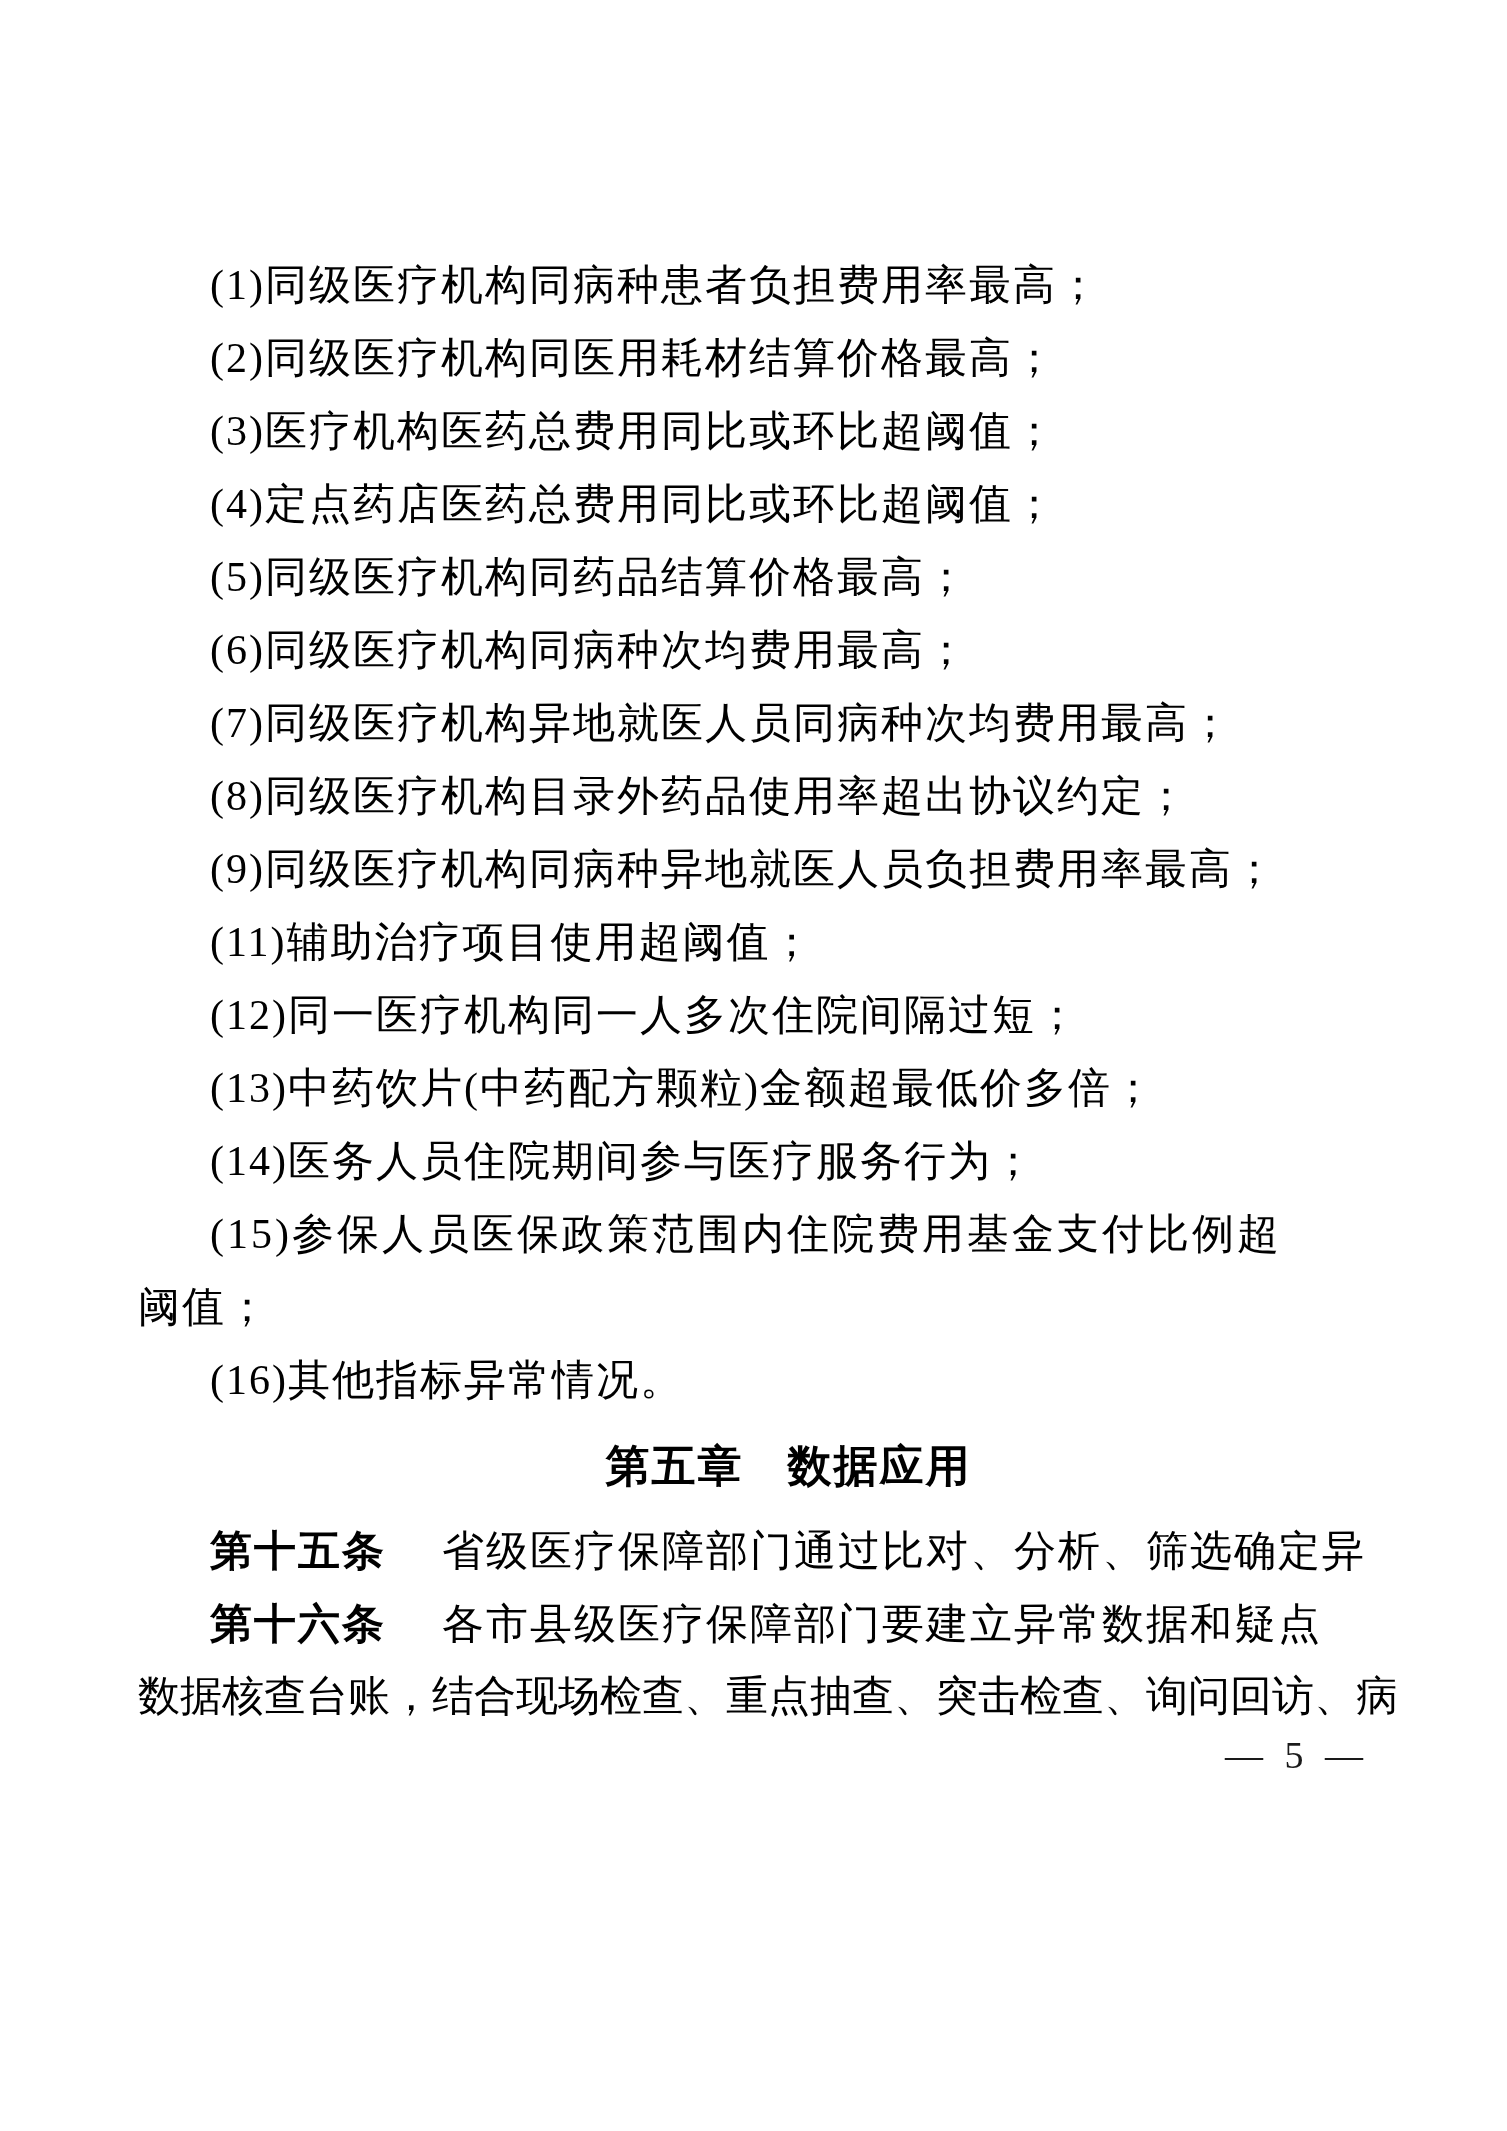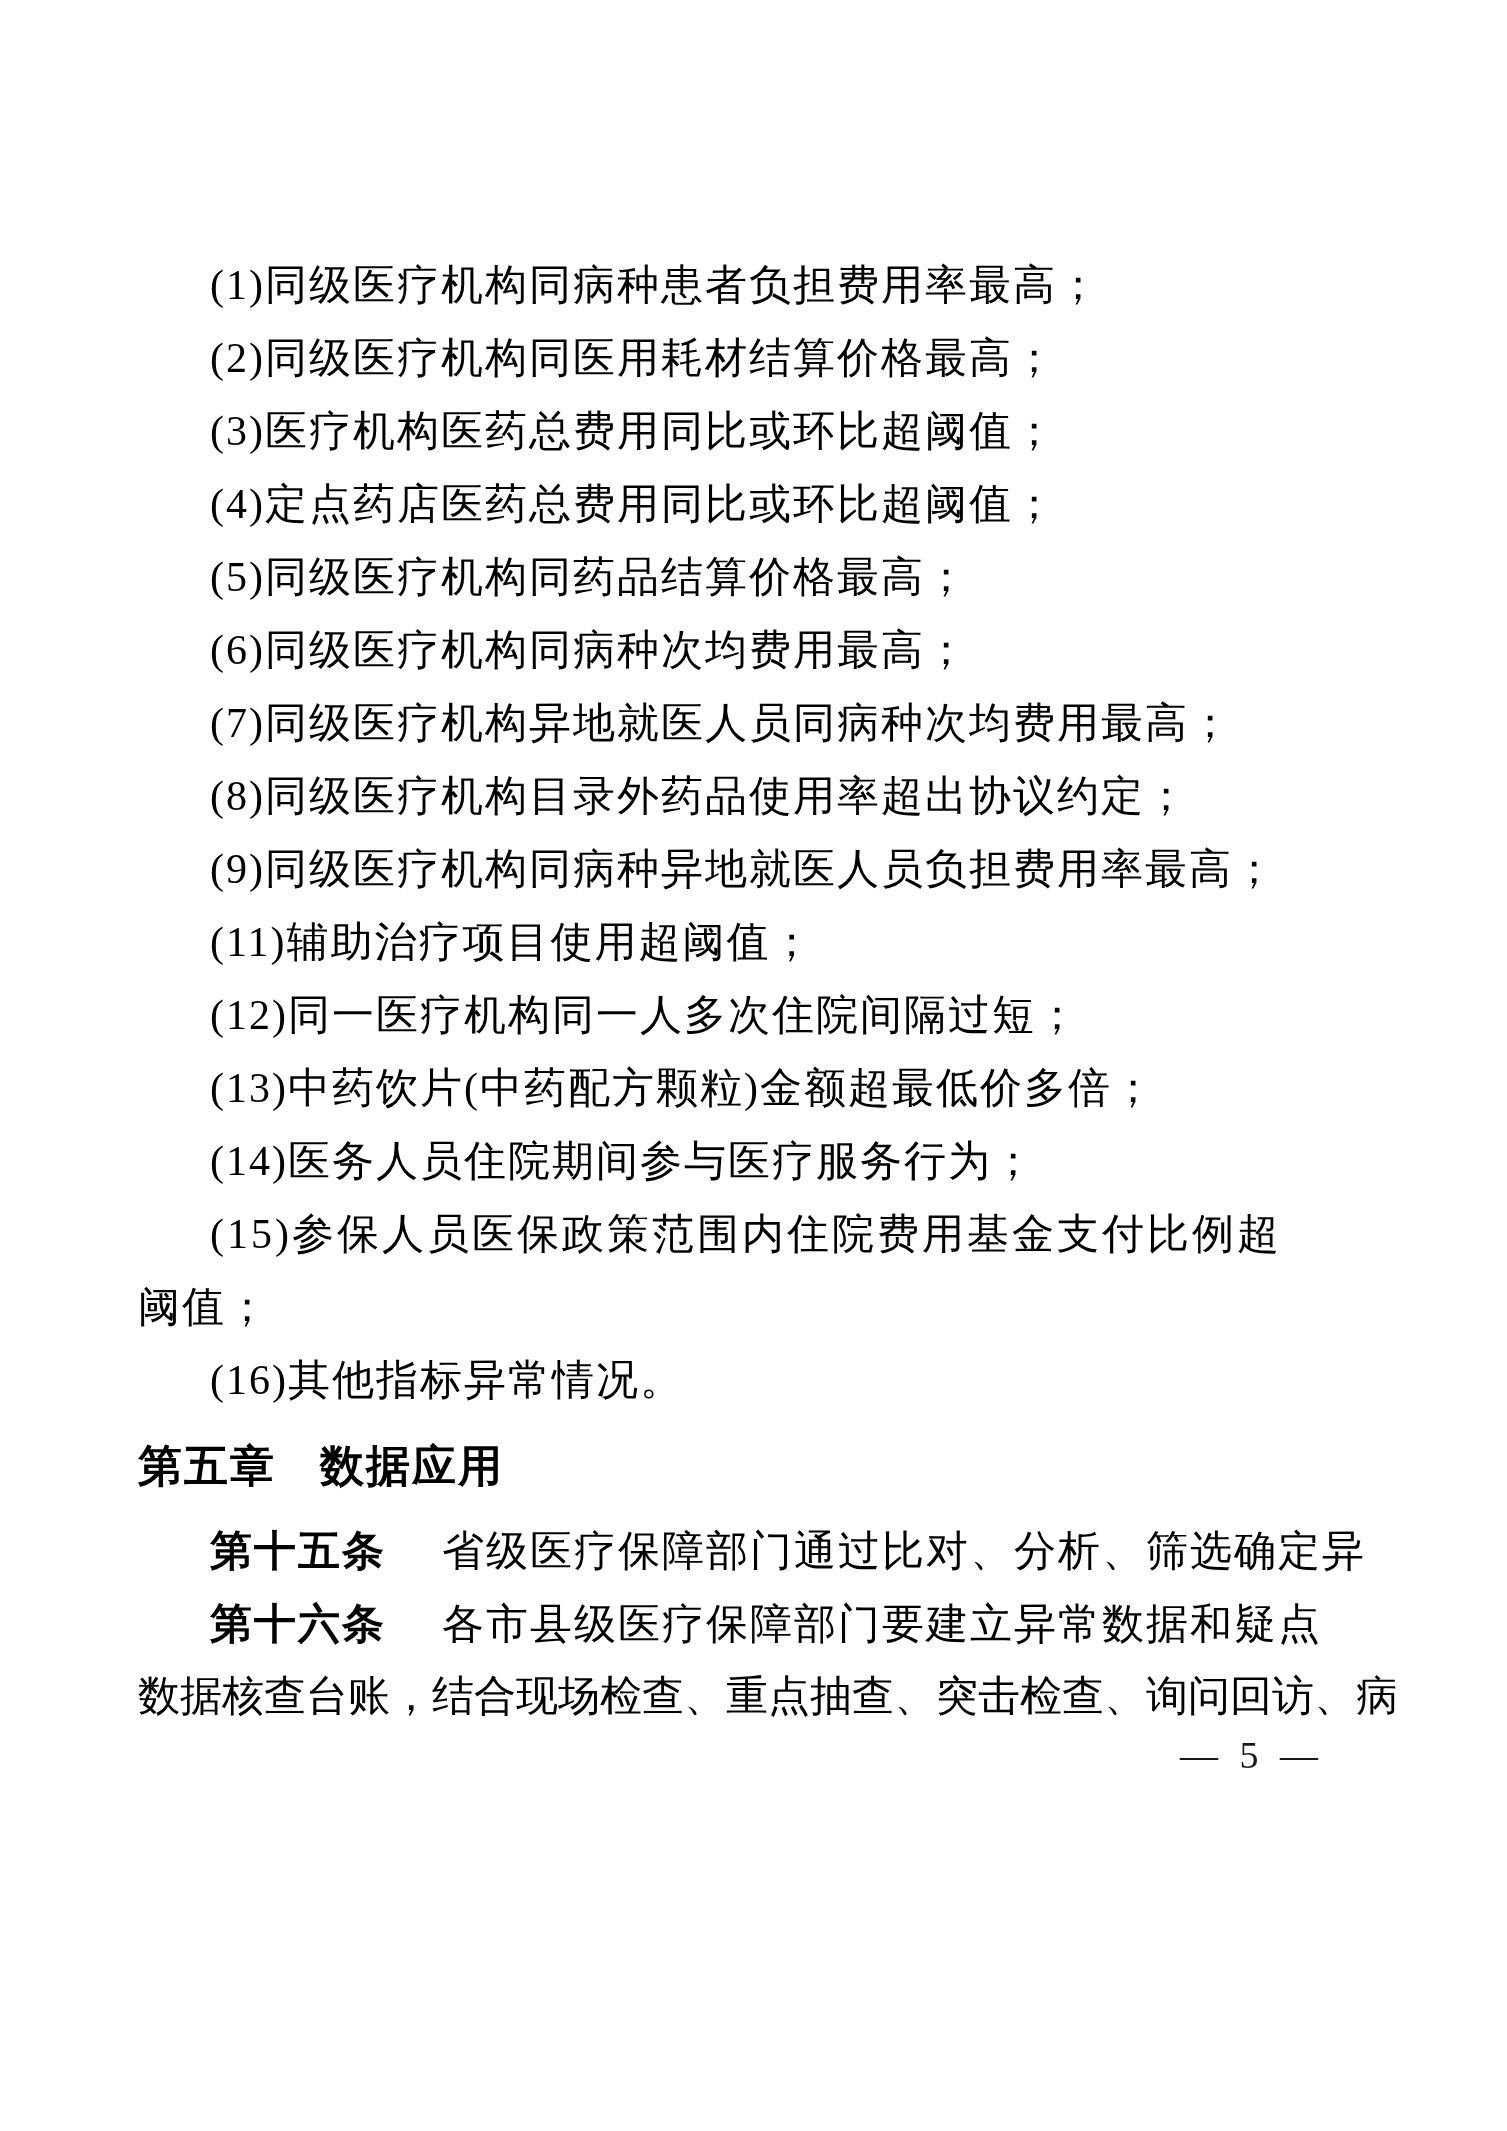--- a/index.html
+++ b/index.html
@@ -8,40 +8,41 @@
     background: #ffffff;
     width: 1507px;
     height: 2131px;
     overflow: hidden;
   }
   .page {
     position: relative;
     width: 1507px;
     height: 1981px;
     box-sizing: border-box;
-    padding: 249px 113px 0 138px;
+    padding: 249px 68px 0 138px;
     background: #ffffff;
     color: #000000;
     font-family: "Liberation Serif", serif;
   }
   .line {
     height: 73px;
     line-height: 73px;
     font-size: 42px;
     letter-spacing: 2px;
     white-space: nowrap;
     color: #000000;
   }
   .indent { padding-left: 72px; }
   .tight  { letter-spacing: 0px; }
   .wide   { letter-spacing: 3px; }
   .chapter {
     height: 73px;
     line-height: 73px;
     margin: 12px 0;
+    text-align: center;
     font-family: "Liberation Sans", sans-serif;
     font-weight: bold;
     font-size: 44px;
     letter-spacing: 2px;
     white-space: nowrap;
   }
   .chapter-gap { display: inline-block; width: 44px; }
   .lead {
     font-family: "Liberation Sans", sans-serif;
     font-weight: bold;

